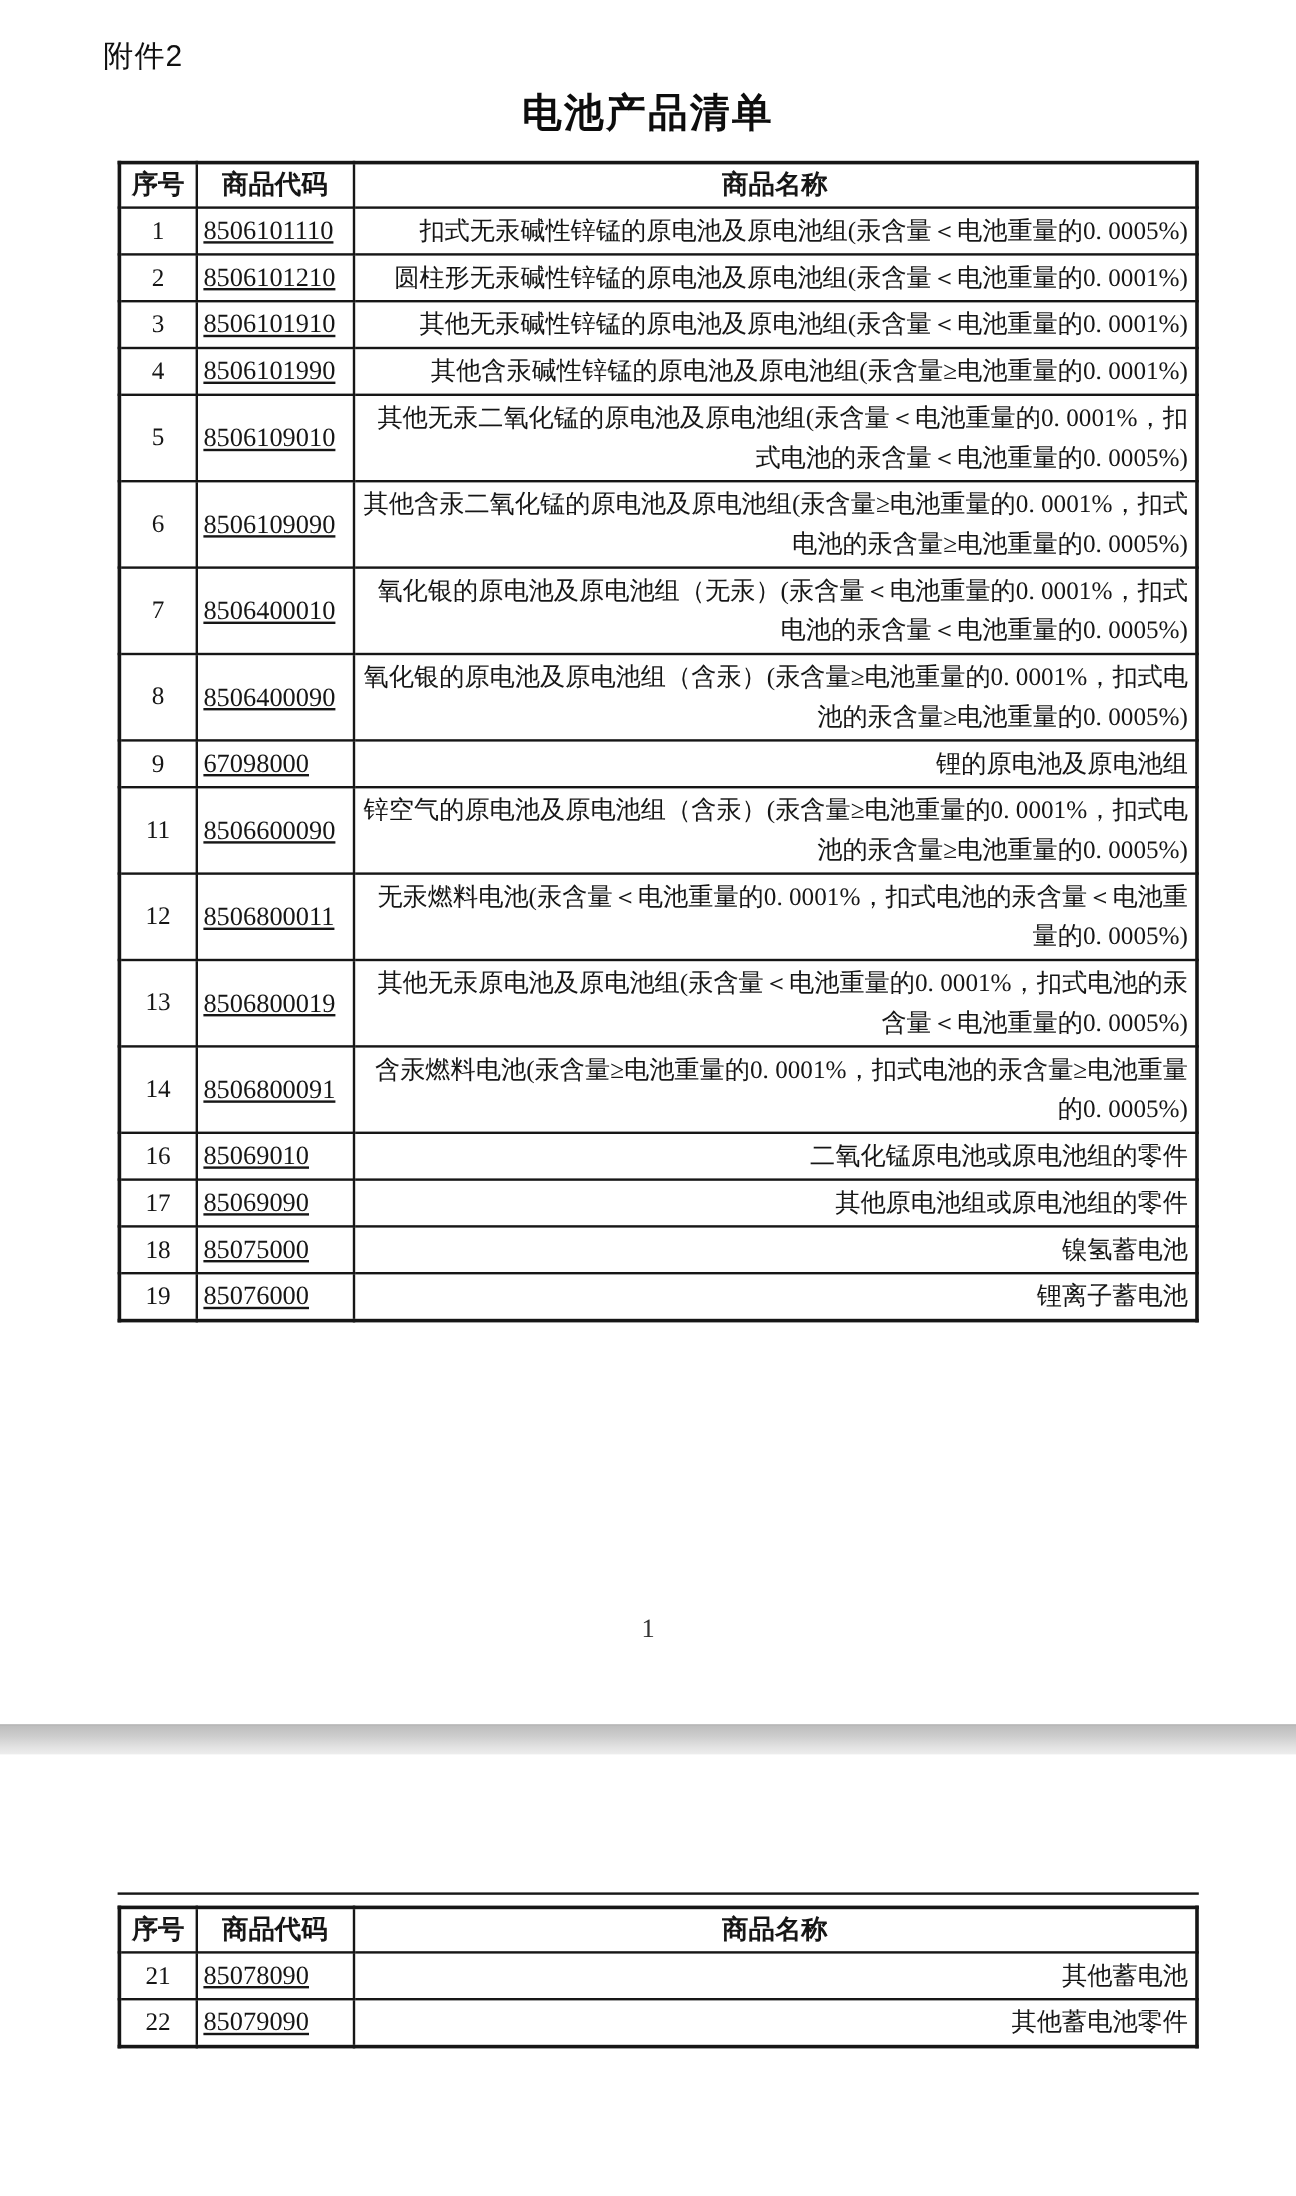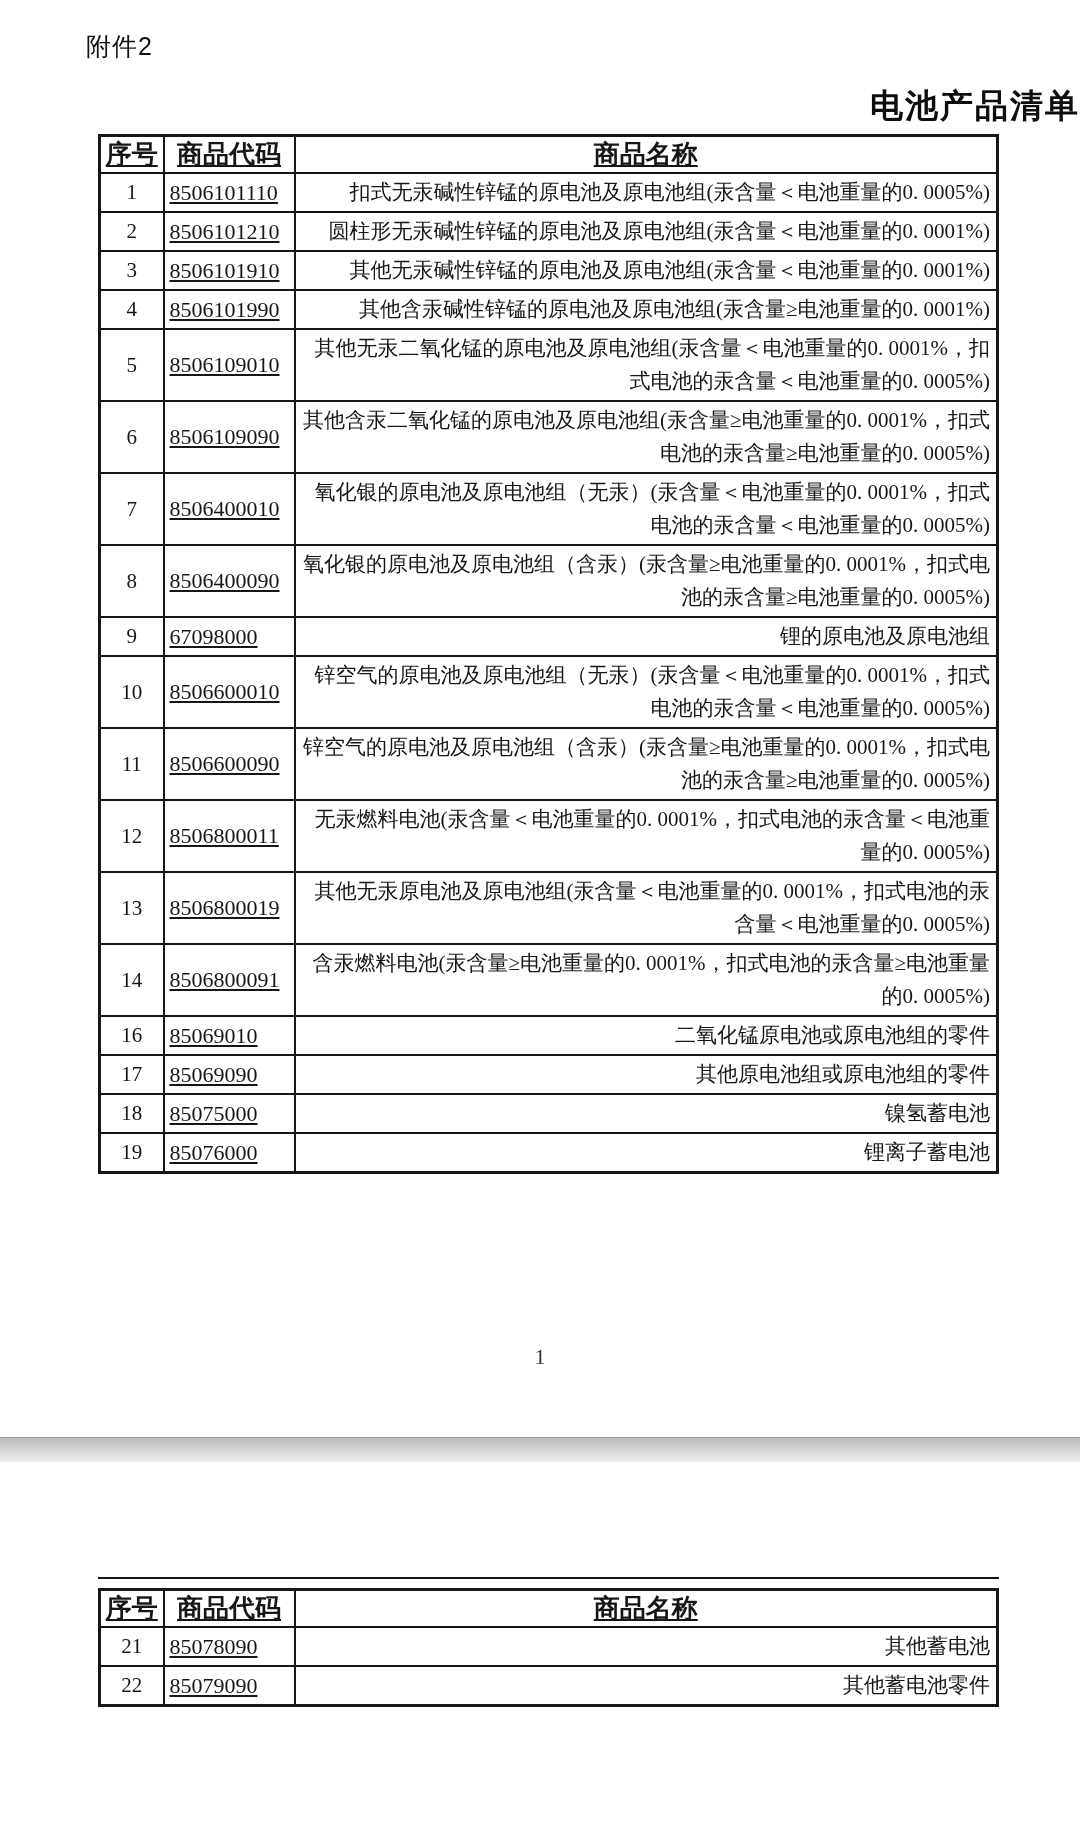--- a/index.html
+++ b/index.html
@@ -21,23 +21,23 @@
     left: 86px;
     top: 30px;
     font-size: 25px;
     font-family: "Liberation Sans", "DejaVu Sans", sans-serif;
     color: #111111;
     letter-spacing: 1px;
   }
   .doc-title {
     position: absolute;
     left: 0;
-    top: 84px;
+    top: 72px;
     width: 100%;
-    text-align: right;
+    text-align: center;
     font-size: 33px;
     font-weight: bold;
     letter-spacing: 2px;
     color: #0d0d0d;
   }
 
   .doc-table {
     position: absolute;
     left: 98px;
     border-collapse: collapse;
@@ -48,25 +48,24 @@
   }
   .table-1 { top: 134px; } 
 
   .doc-table th, .doc-table td {
     border: 2px solid #161616;
     vertical-align: middle;
     overflow: hidden;
   }
   .doc-table tr { height: 37px; }
   .doc-table th {
-    font-size: 26px;
+    font-size: 22px;
     font-weight: bold;
     text-align: center;
     padding: 0 2px;
-    text-decoration: underline;
   }
   .col-no   { width: 64px; }
   .col-code { width: 131px; }
   td.no {
     text-align: center;
     font-size: 21px;
     padding: 0 2px;
   }
   td.code {
     font-size: 22px;
@@ -175,25 +174,20 @@
           </tr>
           <tr>
             <td class="no">8</td>
             <td class="code">8506400090</td>
             <td class="name">氧化银的原电池及原电池组（含汞）(汞含量≥电池重量的0. 0001%，扣式电池的汞含量≥电池重量的0. 0005%)</td>
           </tr>
           <tr>
             <td class="no">9</td>
             <td class="code">67098000</td>
             <td class="name">锂的原电池及原电池组</td>
-          </tr>
-          <tr>
-            <td class="no">10</td>
-            <td class="code">8506600010</td>
-            <td class="name">锌空气的原电池及原电池组（无汞）(汞含量＜电池重量的0. 0001%，扣式电池的汞含量＜电池重量的0. 0005%)</td>
           </tr>
           <tr>
             <td class="no">11</td>
             <td class="code">8506600090</td>
             <td class="name">锌空气的原电池及原电池组（含汞）(汞含量≥电池重量的0. 0001%，扣式电池的汞含量≥电池重量的0. 0005%)</td>
           </tr>
           <tr>
             <td class="no">12</td>
             <td class="code">8506800011</td>
             <td class="name">无汞燃料电池(汞含量＜电池重量的0. 0001%，扣式电池的汞含量＜电池重量的0. 0005%)</td>

